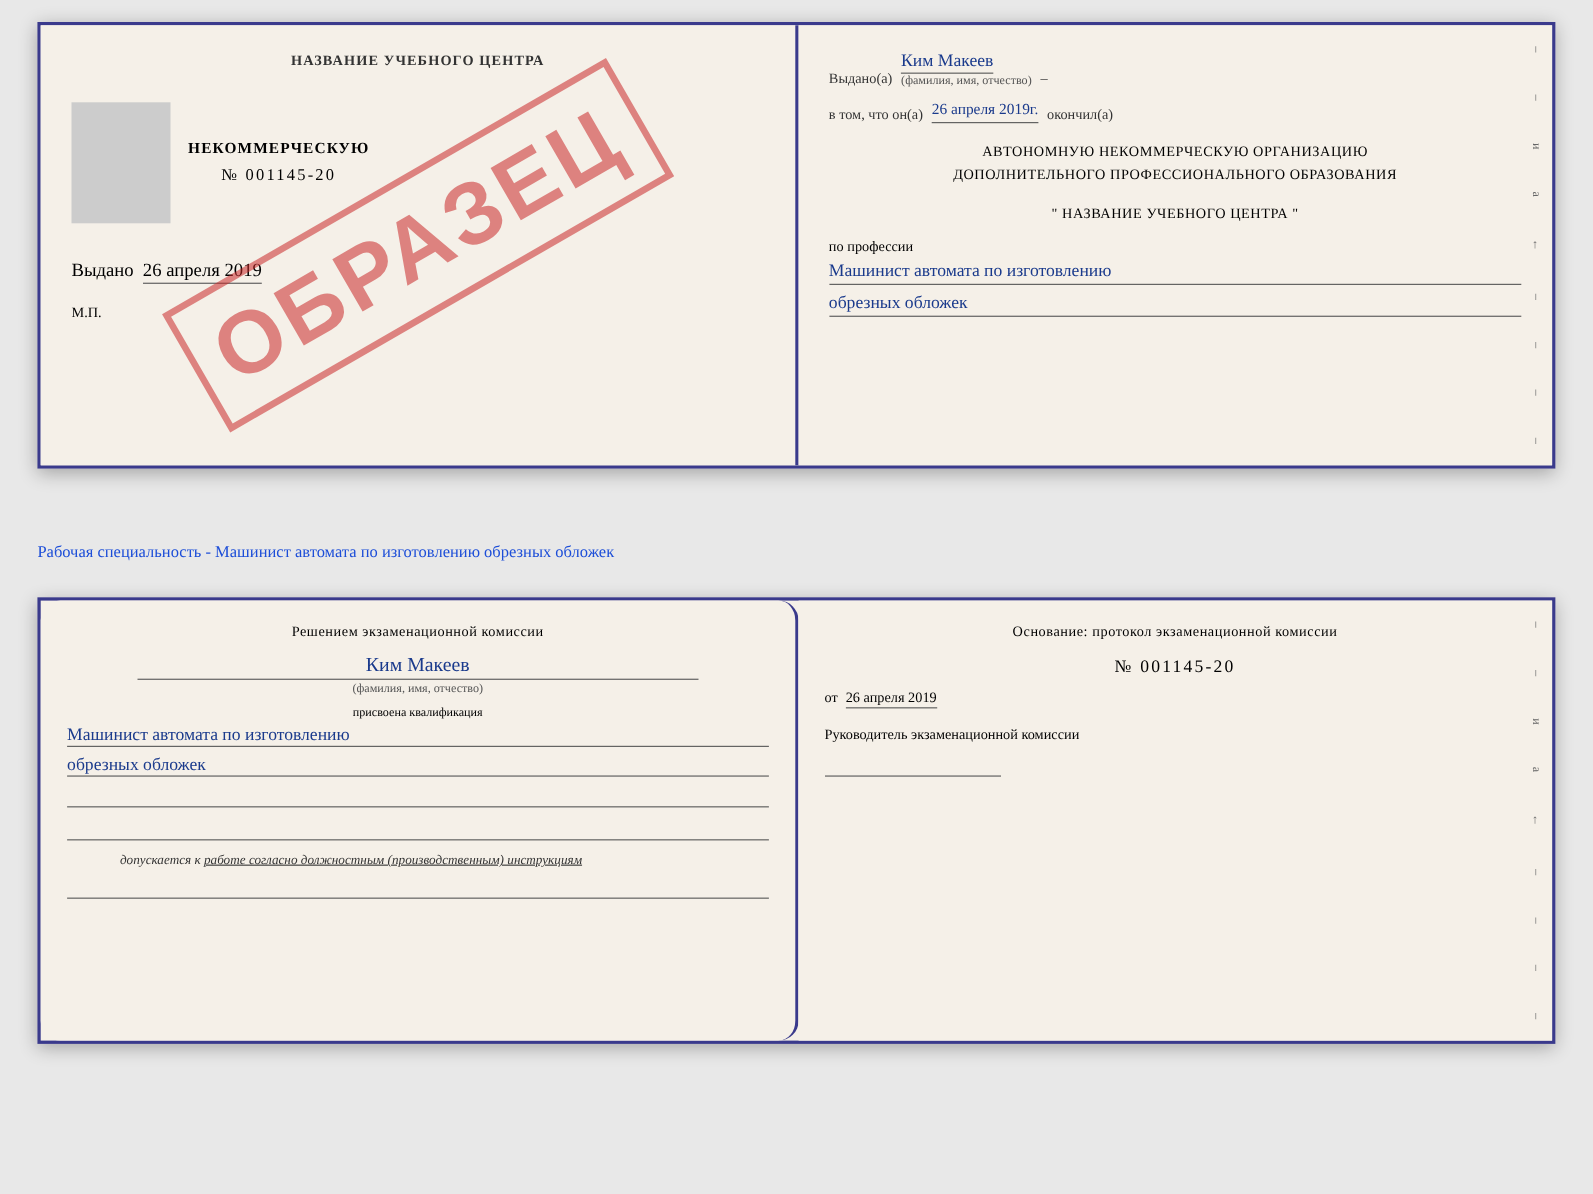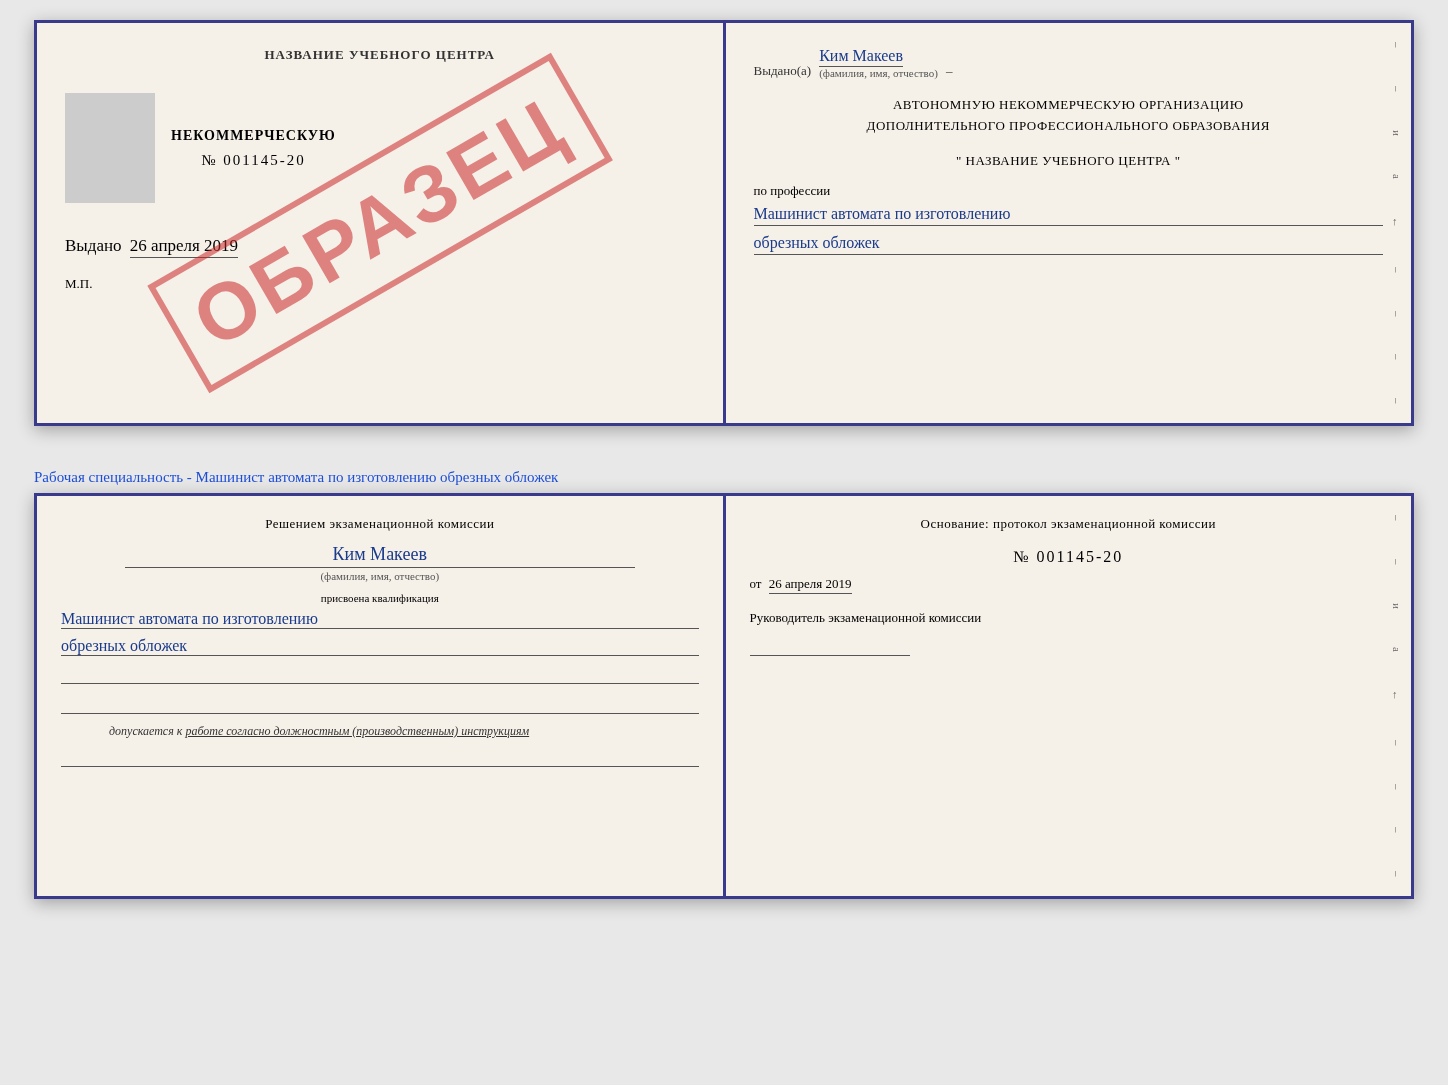--- a/index.html
+++ b/index.html
@@ -11,21 +11,21 @@
       display: flex;
       flex-direction: column;
       align-items: center;
       padding: 20px;
       gap: 16px;
     }
 
     .document-container {
       display: flex;
       flex-direction: column;
-      gap: 3px;
+      gap: 28px;
       width: 1380px;
     }
 
     .separator-text {
       font-size: 15px;
       color: #1d4ed8;
       padding: 4px 0;
       margin-top: 36px;
     }
 
@@ -217,20 +217,21 @@
 
     .edge-char {
       font-size: 11px;
       color: #666;
       writing-mode: vertical-rl;
     }
 
     
     .bottom-left {
       padding: 20px 24px;
+      border-radius: 18px;
     }
 
     .bottom-right {
       padding: 20px 24px;
     }
 
     .decision-header {
       font-size: 13px;
       text-align: center;
       margin-bottom: 12px;
@@ -353,20 +354,25 @@
 
       <div class="recipient-line">
         <span class="label-text">Выдано(а)</span>
         <div>
           <span class="handwritten">Ким Макеев</span>
           <span class="sub-label">(фамилия, имя, отчество)</span>
         </div>
         <span class="label-text">–</span>
       </div>
 
+      <div class="date-line">
+        <span class="label-text">в том, что он(а)</span>
+        <span class="date-handwritten">26 апреля 2019г.</span>
+        <span class="label-text">окончил(а)</span>
+      </div>
 
       <div class="org-block">
         <div>АВТОНОМНУЮ НЕКОММЕРЧЕСКУЮ ОРГАНИЗАЦИЮ</div>
         <div>ДОПОЛНИТЕЛЬНОГО ПРОФЕССИОНАЛЬНОГО ОБРАЗОВАНИЯ</div>
       </div>
       <div class="org-name-quotes">"  НАЗВАНИЕ УЧЕБНОГО ЦЕНТРА  "</div>
 
       <div class="profession-label">по профессии</div>
       <span class="profession-handwritten">Машинист автомата по изготовлению</span>
       <span class="profession-handwritten">обрезных обложек</span>

